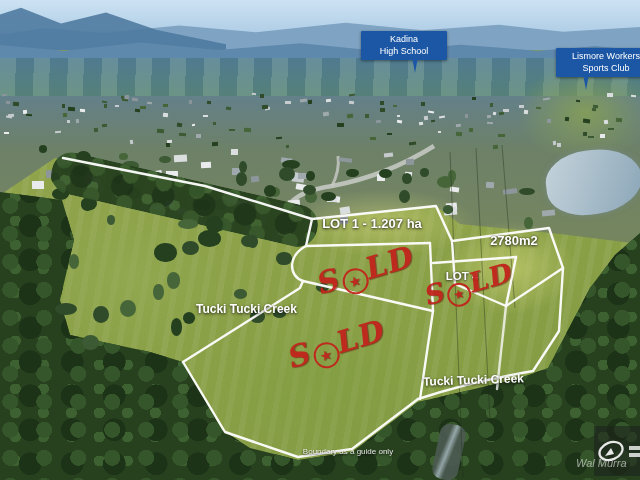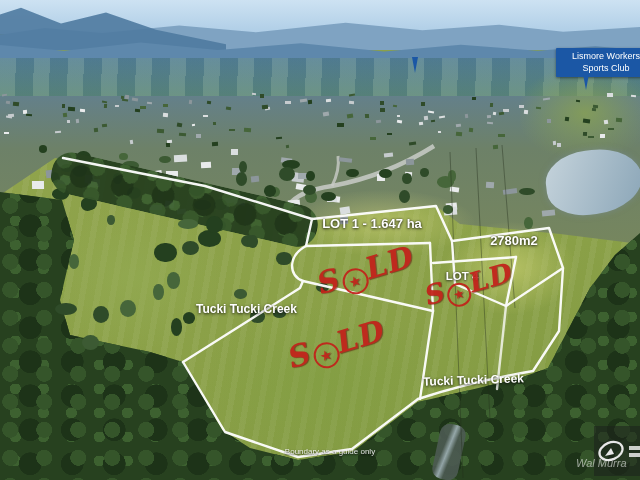--- a/index.html
+++ b/index.html
@@ -56,21 +56,21 @@
     background:linear-gradient(100deg,#4c5a52 30%,#9fb0b6 45%,#4c5a52 60%);
     transform:rotate(12deg);opacity:.9;}
   .spr{position:absolute;}
   
   svg.abs{position:absolute;left:0;top:0;}
   
   .lot-label{position:absolute;color:#fff;font-weight:bold;text-align:center;
     text-shadow:0 1px 3px rgba(0,0,0,.7),0 0 2px rgba(0,0,0,.5);line-height:1.25;}
   .creek-label{position:absolute;color:#fff;font-weight:bold;font-size:12px;
     text-shadow:0 1px 3px rgba(0,0,0,.85);white-space:nowrap;}
-  .disclaimer{position:absolute;left:245px;top:447px;width:170px;text-align:center;
+  .disclaimer{position:absolute;left:263px;top:447px;width:170px;text-align:center;
     color:rgba(255,255,255,.88);font-size:8px;text-shadow:0 1px 2px rgba(0,0,0,.8);}
   .sold-stamp{position:absolute;color:#c2231b;font-family:"DejaVu Serif",serif;
     font-weight:bold;font-style:italic;letter-spacing:1px;opacity:.94;
     text-shadow:1px 1px 1px rgba(90,5,0,.55);white-space:nowrap;}
   .sold-stamp .ring{display:inline-flex;align-items:center;justify-content:center;
     width:.74em;height:.74em;border:.085em solid currentColor;border-radius:50%;
     margin:0 .03em;transform:translateY(.06em);}
   .sold-stamp .star{font-size:.40em;font-style:normal;line-height:1;}
   .badge{position:absolute;background:#1b57a5;color:#fff;font-size:9px;line-height:1.3;
     text-align:center;padding:3px 4px;border-radius:1px;box-shadow:0 1px 3px rgba(0,0,0,.45);}
@@ -354,21 +354,21 @@
       <path d="M433,263 L516,257"></path>
       <path d="M516,257 L506,306"></path>
       <path d="M433,311 L420,399"></path>
       <path d="M183,362 L225,432 L298,457 L352,449 L418,399"></path>
       <path d="M418,399 Q470,382 533,371 L559,331 L563,268"></path>
       <path d="M506,306 L497,389" opacity="0.8"></path>
     </g>
   </svg>
 
   <div class="lot-label" style="left:297px;top:216px;width:150px;font-size:13px">
-    <div>LOT 1 - 1.647 ha</div>
+    <div>LOT 1 - 1.207 ha</div>
   </div>
   <div class="lot-label" style="left:468px;top:233px;width:92px;font-size:13px">
     <div>2780m2</div>
   </div>
   <div class="lot-label" style="left:433px;top:269px;width:58px;font-size:11.5px">
     <div>LOT 4</div>
   </div>
 
   <div class="creek-label" style="left:196px;top:302px">Tucki Tucki Creek</div>
   <div class="creek-label" style="left:423px;top:373px;transform:rotate(-2deg)">Tucki Tucki Creek</div>
@@ -383,20 +383,24 @@
     <span>S</span><span class="ring">
         <span class="star">★</span>
       </span><span>LD</span>
   </div>
   <div class="sold-stamp" style="left:287px;top:326px;font-size:30px;transform:rotate(-17deg)">
     <span>S</span><span class="ring">
         <span class="star">★</span>
       </span><span>LD</span>
   </div>
 
+  <div class="badge" style="left:361px;top:31px;width:78px">
+    <div>Kadina</div>
+    <div>High School</div>
+  </div>
   <div class="badge-pointer" style="left:412px;top:57px"></div>
   <div class="badge" style="left:556px;top:48px;width:92px">
     <div>Lismore Workers</div>
     <div>Sports Club</div>
   </div>
   <div class="badge-pointer" style="left:583px;top:74px"></div>
 
   <div class="logo-box">
     <svg width="28" height="28" viewBox="0 0 28 28">
       <ellipse cx="14" cy="14" rx="12" ry="8.5" fill="none" stroke="#e8e8e8" stroke-width="2.2" transform="rotate(-22 14 14)"></ellipse>

